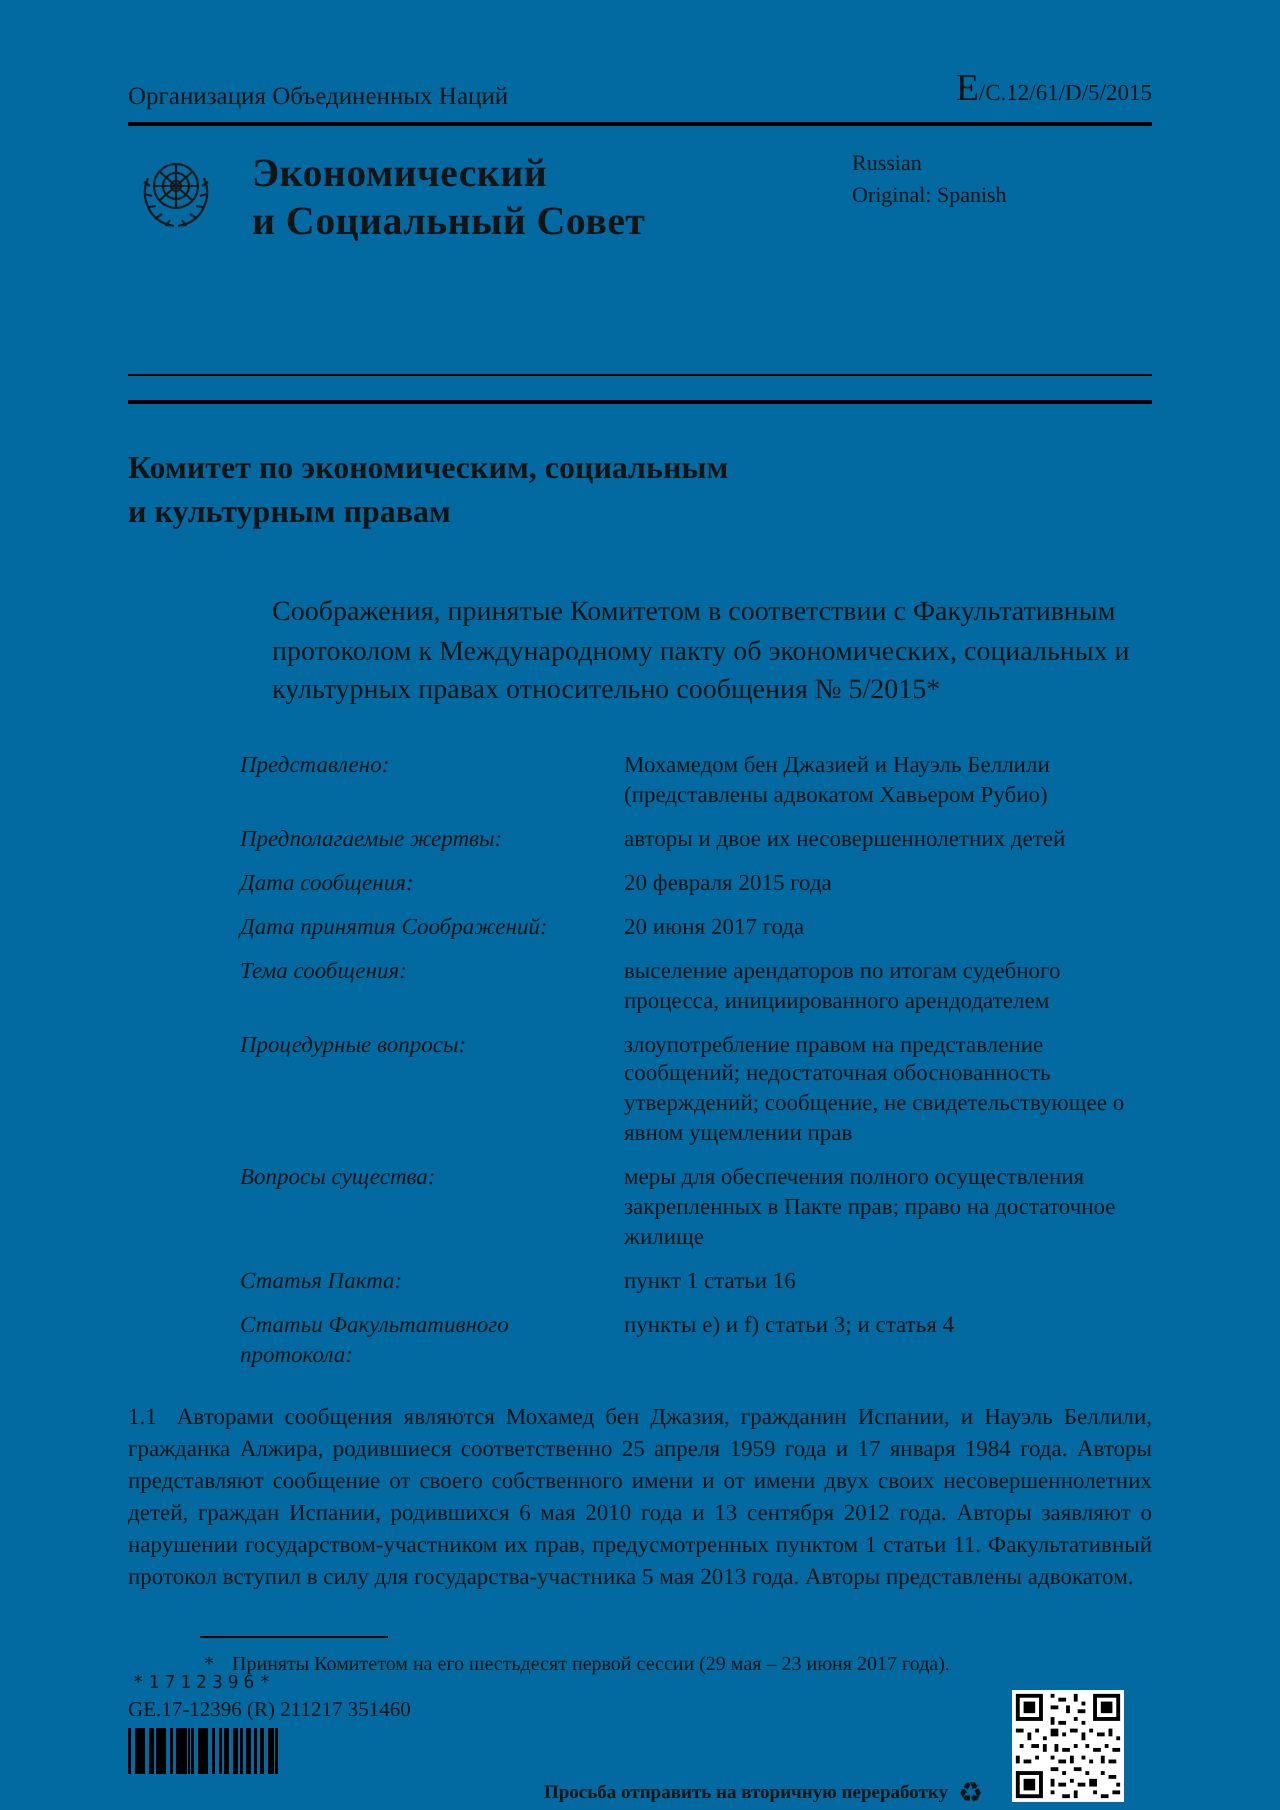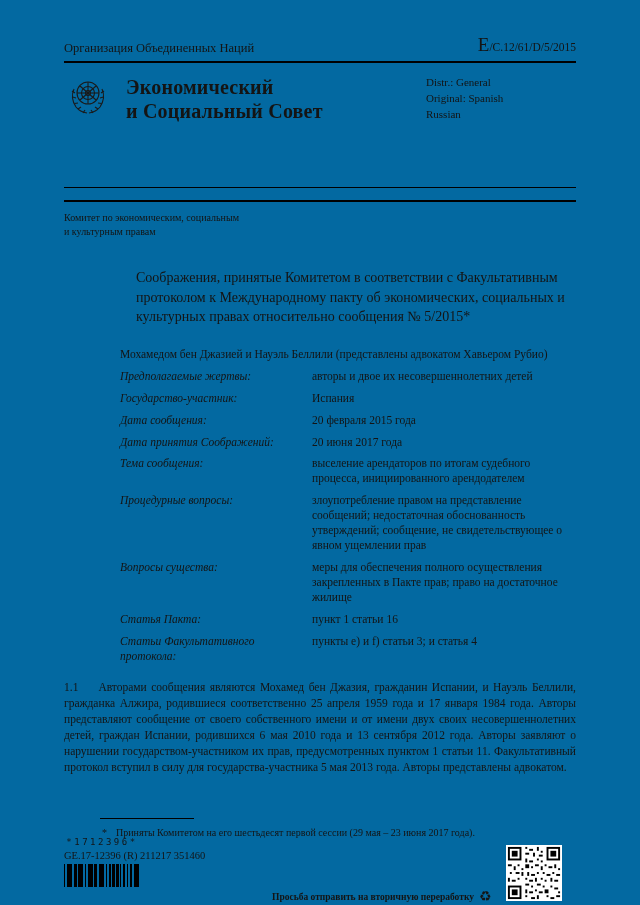--- a/index.html
+++ b/index.html
@@ -24,38 +24,38 @@
   .council-title {
     flex:1; font-size:20px; font-weight:bold; line-height:1.2;
     white-space:pre-line; letter-spacing:.2px; padding-top:2px;
   }
   .distr-block { width:150px; font-size:11px; line-height:1.45; padding-top:2px; }
 
   .rule-thin  { border:none; border-top:1px solid #000; margin-top:64px; }
   .rule-mid   { border:none; border-top:2px solid #000; margin-top:12px; }
 
   .committee {
-    margin-top:9px; font-size:10px; font-weight:normal;
+    margin-top:22px; font-size:16px; font-weight:bold;
     line-height:1.35; white-space:pre-line;
   }
 
   .doc-title {
     margin:30px 0 0 72px; width:456px;
     font-size:14px; font-weight:normal; line-height:1.4;
   }
 
   
   .meta { margin:20px 0 0 56px; width:456px; font-size:11.5px; }
   .meta-row { display:flex; margin-bottom:7px; }
   .meta-label { width:192px; flex:0 0 192px; font-style:italic; line-height:1.3; padding-right:10px; }
   .meta-value { flex:1; line-height:1.3; }
 
   
   .para { margin-top:15px; width:512px; font-size:11.5px; line-height:1.4; text-align:justify; }
-  .para-num { margin-right:20px; }
+  .para-num { margin-right:10px; }
 
   
   .footnote-sep { position:absolute; left:100px; top:818px; width:94px; border:none; border-top:1px solid #000; }
   .footnote { position:absolute; left:64px; top:826px; width:512px; font-size:10px; line-height:1.35; }
   .footnote .fn-indent { display:inline-block; width:38px; }
   .footnote .fn-marker { margin-right:9px; }
 
   .ge-line { position:absolute; left:64px; top:850px; font-size:10.5px; }
 
   .barcode {
@@ -102,45 +102,41 @@
           <line x1="32" y1="13" x2="16" y2="27"></line>
           <path d="M10 16 Q6 25 12 34 Q16 39 23 40"></path>
           <path d="M38 16 Q42 25 36 34 Q32 39 25 40"></path>
           <path d="M11 20 l-3 -2 M12 25 l-3.5 -1 M14 30 l-3.5 0.5 M17 34 l-3 2 M21 37 l-2 3"></path>
           <path d="M37 20 l3 -2 M36 25 l3.5 -1 M34 30 l3.5 0.5 M31 34 l3 2 M27 37 l2 3"></path>
         </g>
       </svg>
       <div class="council-title">Экономический
 и Социальный Совет</div>
       <div class="distr-block">
-        <div>Distr.: General</div>
+        <div>Russian</div>
         <div>Original: Spanish</div>
-        <div>Russian</div>
       </div>
     </div>
 
     <hr class="rule-thin">
     <hr class="rule-mid">
 
     <div class="committee">Комитет по экономическим, социальным
 и культурным правам</div>
 
     <div class="doc-title">Соображения, принятые Комитетом в соответствии с Факультативным протоколом к Международному пакту об экономических, социальных и культурных правах относительно сообщения № 5/2015*</div>
 
     <div class="meta">
       <div class="meta-row">
+        <div class="meta-label">Представлено:</div>
         <div class="meta-value">Мохамедом бен Джазией и Науэль Беллили (представлены адвокатом Хавьером Рубио)</div>
       </div>
       <div class="meta-row">
         <div class="meta-label">Предполагаемые жертвы:</div>
         <div class="meta-value">авторы и двое их несовершеннолетних детей</div>
-      </div>
-      <div class="meta-row">
-        <div class="meta-label">Государство-участник:</div>
-        <div class="meta-value">Испания</div>
       </div>
       <div class="meta-row">
         <div class="meta-label">Дата сообщения:</div>
         <div class="meta-value">20 февраля 2015 года</div>
       </div>
       <div class="meta-row">
         <div class="meta-label">Дата принятия Соображений:</div>
         <div class="meta-value">20 июня 2017 года</div>
       </div>
       <div class="meta-row">

